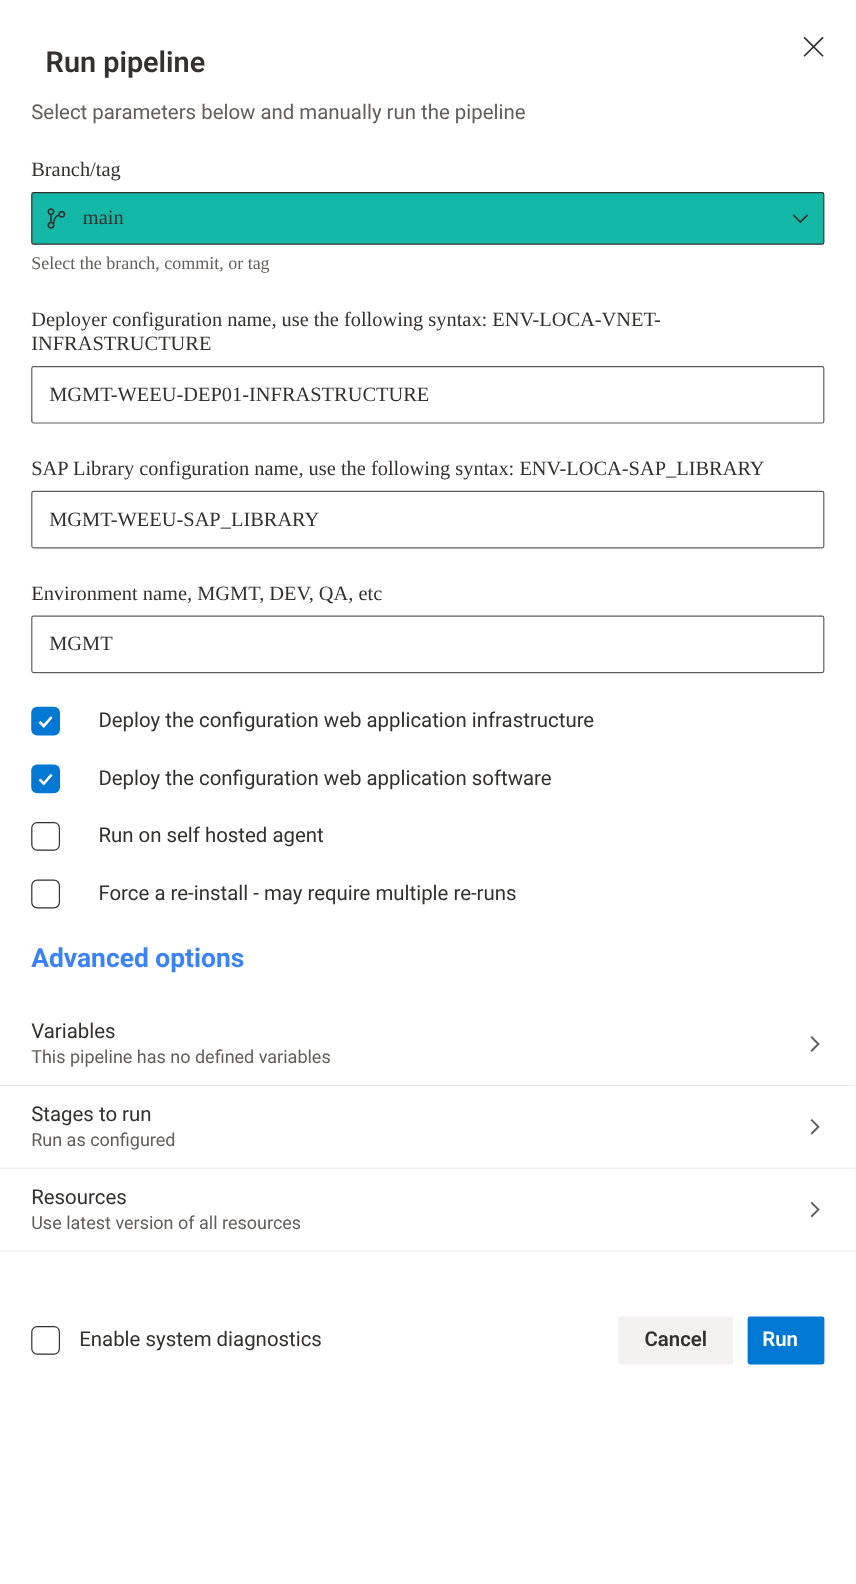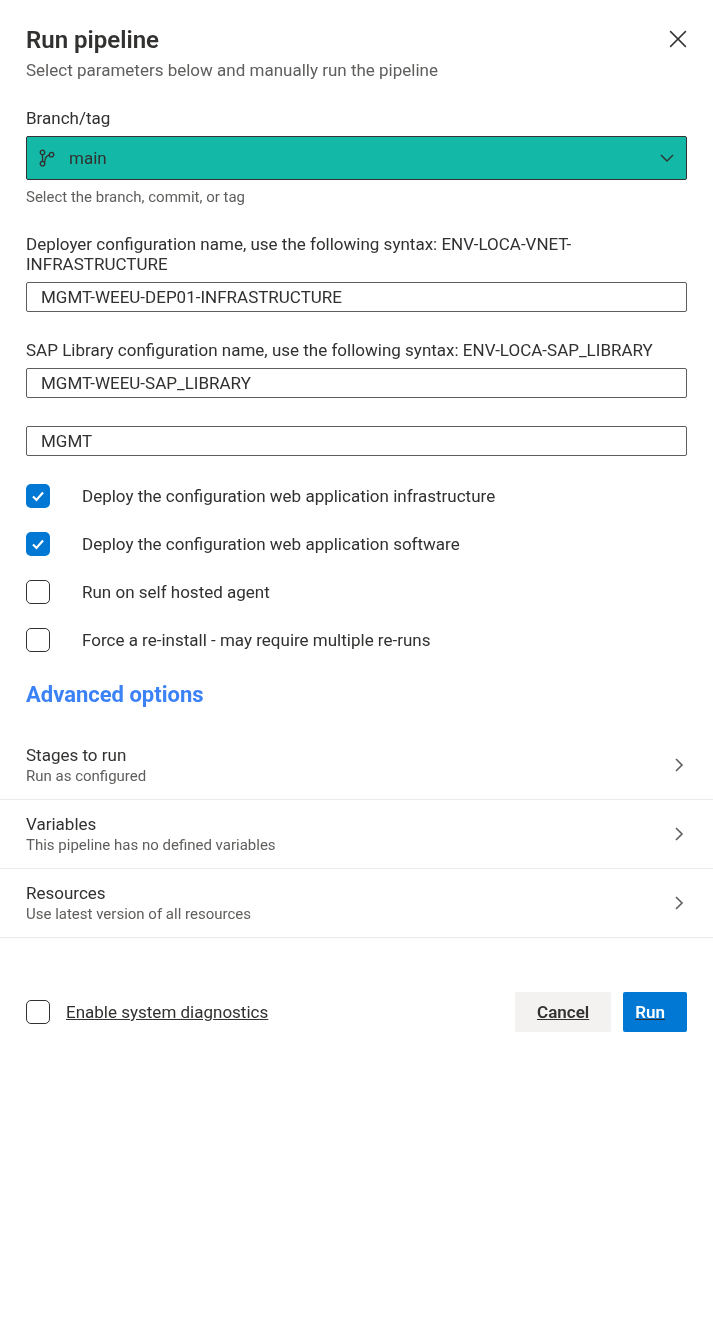--- a/index.html
+++ b/index.html
@@ -12,21 +12,21 @@
     width: 713px;
   }
   .header {
     display: flex;
     justify-content: space-between;
     align-items: flex-start;
   }
   .title {
     font-size: 24px;
     font-weight: 600;
-    margin: 0;
+    margin: 12px;
     text-align: right;
   }
   .close-icon {
     width: 18px;
     height: 18px;
     cursor: pointer;
     margin-top: 4px;
   }
   .subtitle {
     font-size: 17px;
@@ -73,25 +73,25 @@
     transform: translateY(-50%);
     width: 16px;
     height: 16px;
   }
   .text-input {
     width: 100%;
     border: 1px solid #605E5C;
     border-radius: 2px;
     padding: 10px 14px;
     font-size: 17px;
-    height: 30px;
+    height: 48px;
     font-family: inherit;
     color: #323130;
   }
-  .field-group { margin-bottom: 28px; }
+  .field-group { margin-bottom: 28px; font-family: Liberation Serif, serif; }
   .checkbox-row {
     display: flex;
     align-items: center;
     gap: 32px;
     margin-bottom: 24px;
   }
   .cb {
     width: 24px;
     height: 24px;
     border-radius: 5px;
@@ -127,21 +127,20 @@
   }
   .adv-row + .adv-row { border-top: 1px solid #edebe9; }
   .adv-row:last-of-type { border-bottom: 1px solid #edebe9; }
   .adv-title { font-size: 17px; color: #323130; }
   .adv-sub { font-size: 15px; color: #605E5C; margin-top: 2px; }
   .chevron-right { width: 16px; height: 16px; flex-shrink: 0; }
   .footer {
     display: flex;
     justify-content: space-between;
     margin-top: 54px;
-    text-decoration: underline;
   }
   .footer-left { display: flex; align-items: center; gap: 16px; }
   .footer-right { display: flex; gap: 12px; }
   .btn {
     font-size: 17px;
     font-weight: 600;
     padding: 10px 22px;
     border-radius: 2px;
     cursor: pointer;
     font-family: inherit;
@@ -198,20 +197,21 @@
   <div class="field-label">Deployer configuration name, use the following syntax: ENV-LOCA-VNET-INFRASTRUCTURE</div>
   <input class="text-input" value="MGMT-WEEU-DEP01-INFRASTRUCTURE" style="">
 </div>
 
 <div class="field-group">
   <div class="field-label">SAP Library configuration name, use the following syntax: ENV-LOCA-SAP_LIBRARY</div>
   <input class="text-input" value="MGMT-WEEU-SAP_LIBRARY" style="">
 </div>
 
 <div class="field-group">
+  <div class="field-label">Environment name, MGMT, DEV, QA, etc</div>
   <input class="text-input" value="MGMT" style="">
 </div>
 
 <div class="checkbox-row">
   <span class="cb checked">
     <svg viewBox="0 0 16 16" fill="none" stroke="#fff" stroke-width="2.2">
         <polyline points="3,8.5 6.5,12 13,4.5"></polyline>
       </svg>
   </span>
   <span class="cb-label">Deploy the configuration web application infrastructure</span>
@@ -229,44 +229,44 @@
   <span class="cb-label">Run on self hosted agent</span>
 </div>
 <div class="checkbox-row">
   <span class="cb unchecked"></span>
   <span class="cb-label">Force a re-install - may require multiple re-runs</span>
 </div>
 
 <div class="section-heading">Advanced options</div>
 
 <div class="adv-rows">
+  <div class="adv-row">
+    <div>
+      <div class="adv-title">Variables</div>
+      <div class="adv-sub">This pipeline has no defined variables</div>
+    </div>
+    <span class="chevron-right">
+      <svg viewBox="0 0 16 16" fill="none" stroke="#605E5C" stroke-width="1.6">
+          <polyline points="5,2 11,8 5,14"></polyline>
+        </svg>
+    </span>
+  </div>
   <div class="adv-row">
     <div>
       <div class="adv-title">Stages to run</div>
       <div class="adv-sub">Run as configured</div>
     </div>
     <span class="chevron-right">
       <svg viewBox="0 0 16 16" fill="none" stroke="#605E5C" stroke-width="1.6">
           <polyline points="5,2 11,8 5,14"></polyline>
         </svg>
     </span>
   </div>
   <div class="adv-row">
     <div>
-      <div class="adv-title">Variables</div>
-      <div class="adv-sub">This pipeline has no defined variables</div>
-    </div>
-    <span class="chevron-right">
-      <svg viewBox="0 0 16 16" fill="none" stroke="#605E5C" stroke-width="1.6">
-          <polyline points="5,2 11,8 5,14"></polyline>
-        </svg>
-    </span>
-  </div>
-  <div class="adv-row">
-    <div>
       <div class="adv-title">Resources</div>
       <div class="adv-sub">Use latest version of all resources</div>
     </div>
     <span class="chevron-right">
       <svg viewBox="0 0 16 16" fill="none" stroke="#605E5C" stroke-width="1.6">
           <polyline points="5,2 11,8 5,14"></polyline>
         </svg>
     </span>
   </div>
 </div>

